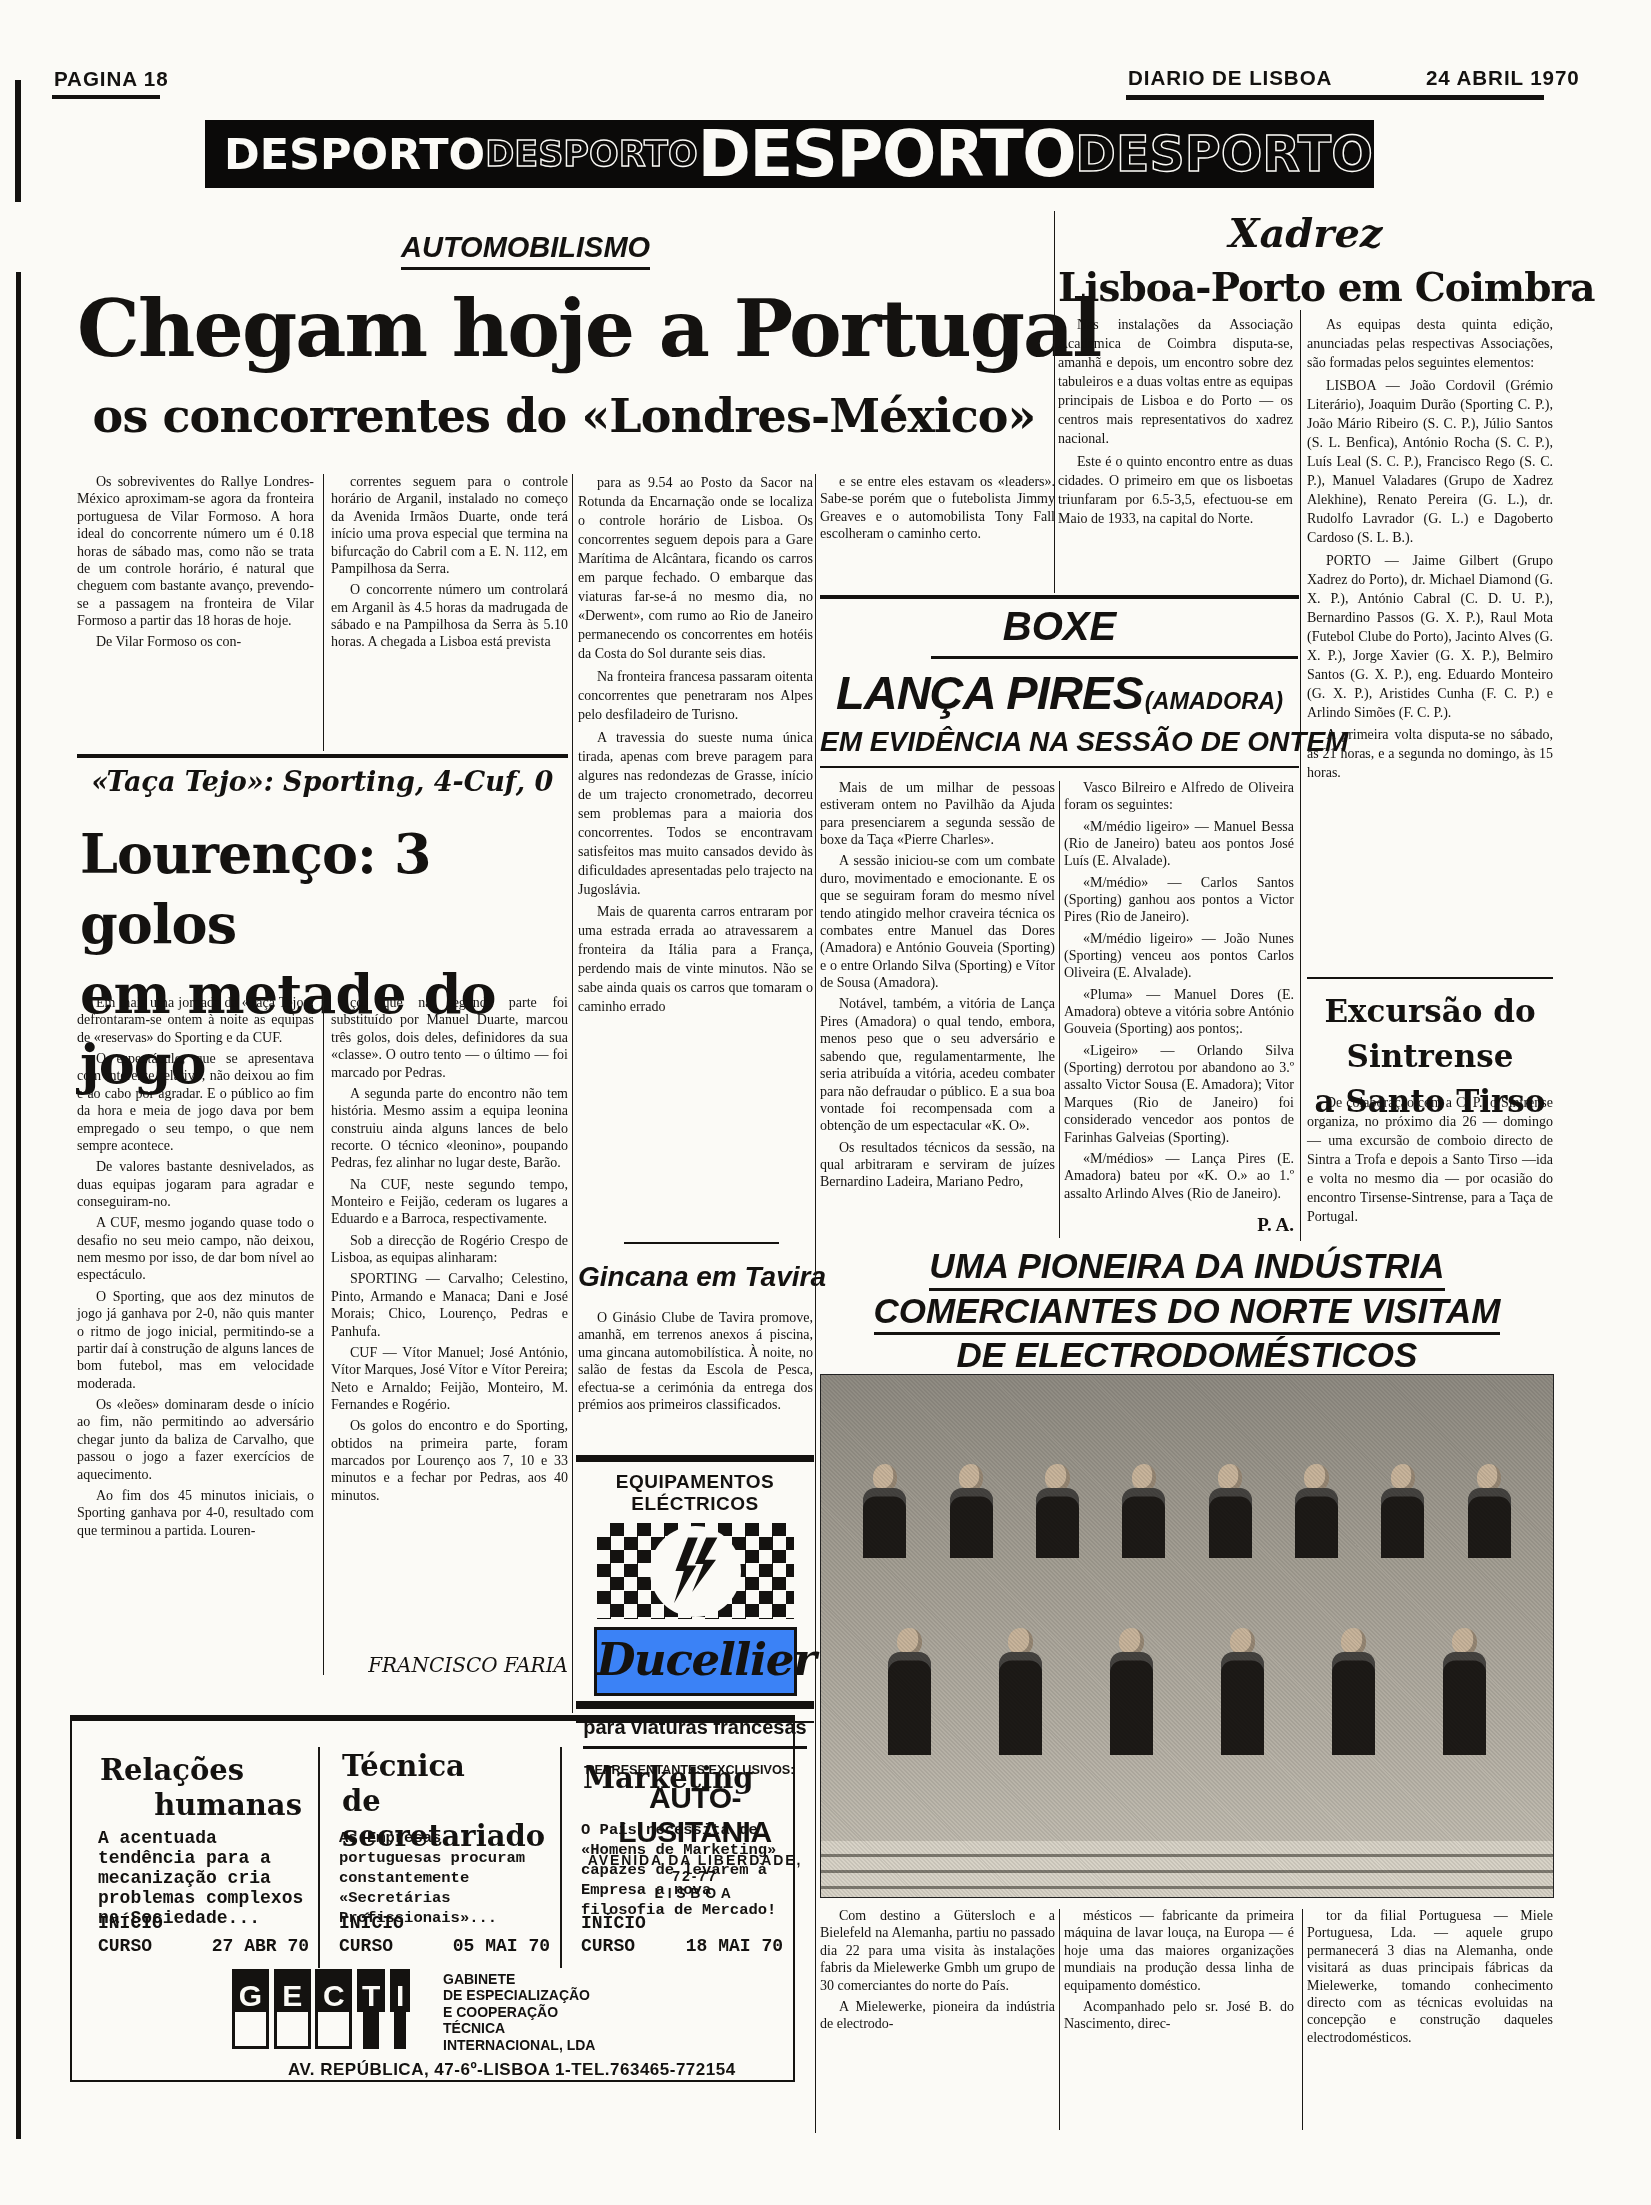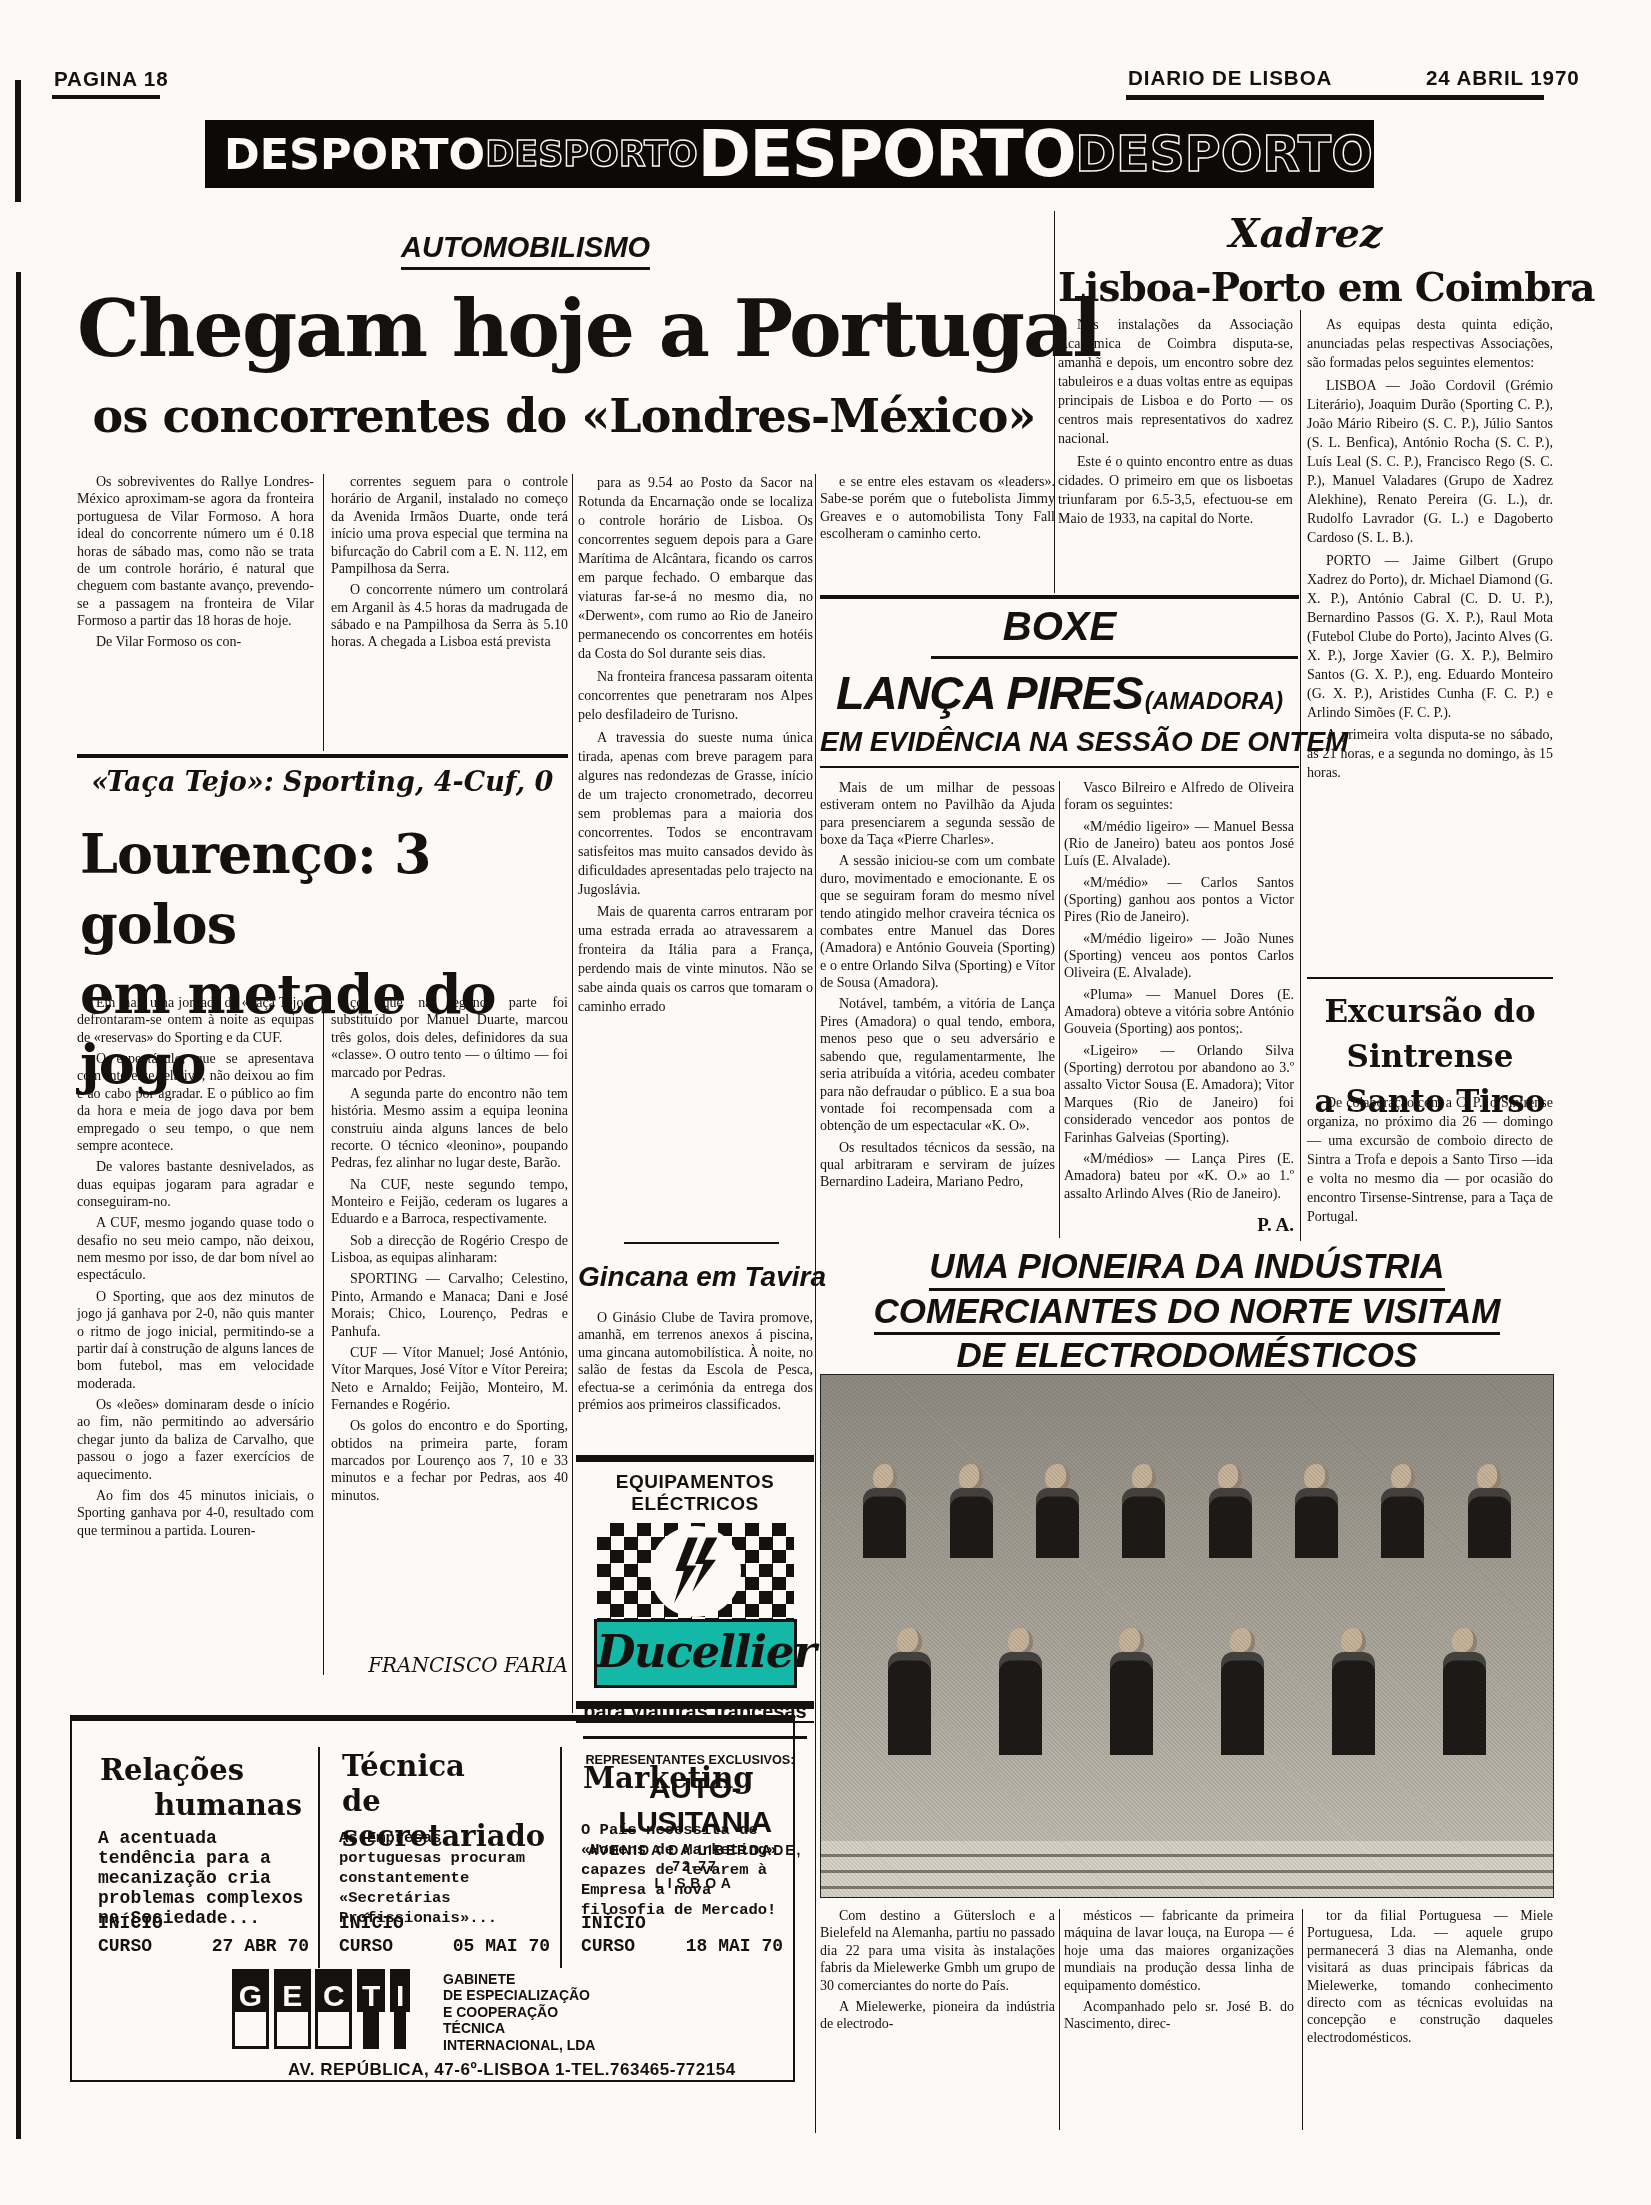--- a/index.html
+++ b/index.html
@@ -130,24 +130,24 @@
   <div class="abs" style="left:576px;top:1471px;width:238px;text-align:center;">
     <div style="font-family:'Liberation Sans',sans-serif;font-weight:bold;font-size:19px;letter-spacing:0.5px;">EQUIPAMENTOS ELÉCTRICOS</div>
     <div class="duc-flag" style="width:197px;height:96px;margin:8.4px auto 0;">
       <div class="duc-circle">
         <svg width="70" height="70" viewBox="0 0 100 100">
           <polygon points="40,2 22,50 34,50 20,96 52,42 38,42 54,2" fill="#141210"></polygon>
           <polygon points="66,2 50,40 62,40 46,80 80,34 64,34 82,2" fill="#141210"></polygon>
         </svg>
       </div>
     </div>
-    <div style="width:197px;margin:0 auto;border:3.3px solid #141210;background:#14b8a6;padding:2.8px 0 6.6px;">
+    <div style="width:197px;margin:8px auto;border:3.3px solid #141210;background:#3b82f6;padding:2.8px 0 6.6px;">
       <span style="font-family:'DejaVu Serif',serif;font-weight:bold;font-style:italic;font-size:45px;letter-spacing:-1.4px;">Ducellier</span>
     </div>
-    <div style="margin-top:12.2px;font-family:'Liberation Sans',sans-serif;font-weight:bold;font-size:20px;display:inline-block;border-bottom:3.8px solid #141210;padding-bottom:13px;">para viaturas francesas</div>
+    <div style="margin-top:12.2px;font-family:'Liberation Sans',sans-serif;font-weight:bold;font-size:20px;display:inline-block;border-bottom:3.8px solid #141210;padding-bottom:7px;">para viaturas francesas</div>
     <div style="margin-top:14px;text-align:left;padding-left:9.4px;font-family:'Liberation Sans',sans-serif;font-weight:bold;font-size:12.7px;">REPRESENTANTES EXCLUSIVOS:</div>
     <div style="margin-top:3.8px;font-family:'Liberation Sans',sans-serif;font-weight:bold;font-size:30px;letter-spacing:-0.5px;">AUTO-LUSITANIA</div>
     <div style="margin-top:2.8px;font-family:'Liberation Sans',sans-serif;font-weight:bold;font-size:14px;letter-spacing:1.9px;">AVENIDA DA LIBERDADE, 72-77</div>
     <div style="margin-top:1.9px;font-family:'Liberation Sans',sans-serif;font-weight:bold;font-size:14px;letter-spacing:4.7px;">LISBOA</div>
   </div>
   <div class="abs rule" style="left:576px;top:1701px;width:238px;height:8px;"></div>
   <div class="abs rule" style="left:576px;top:1721px;width:238px;height:2.3px;"></div>
 
   <div class="abs rule" style="left:820px;top:595px;width:479px;height:3.8px;"></div>
   <div class="abs sanshead" style="left:820px;top:604px;width:479px;text-align:center;font-size:40px;">BOXE</div>

